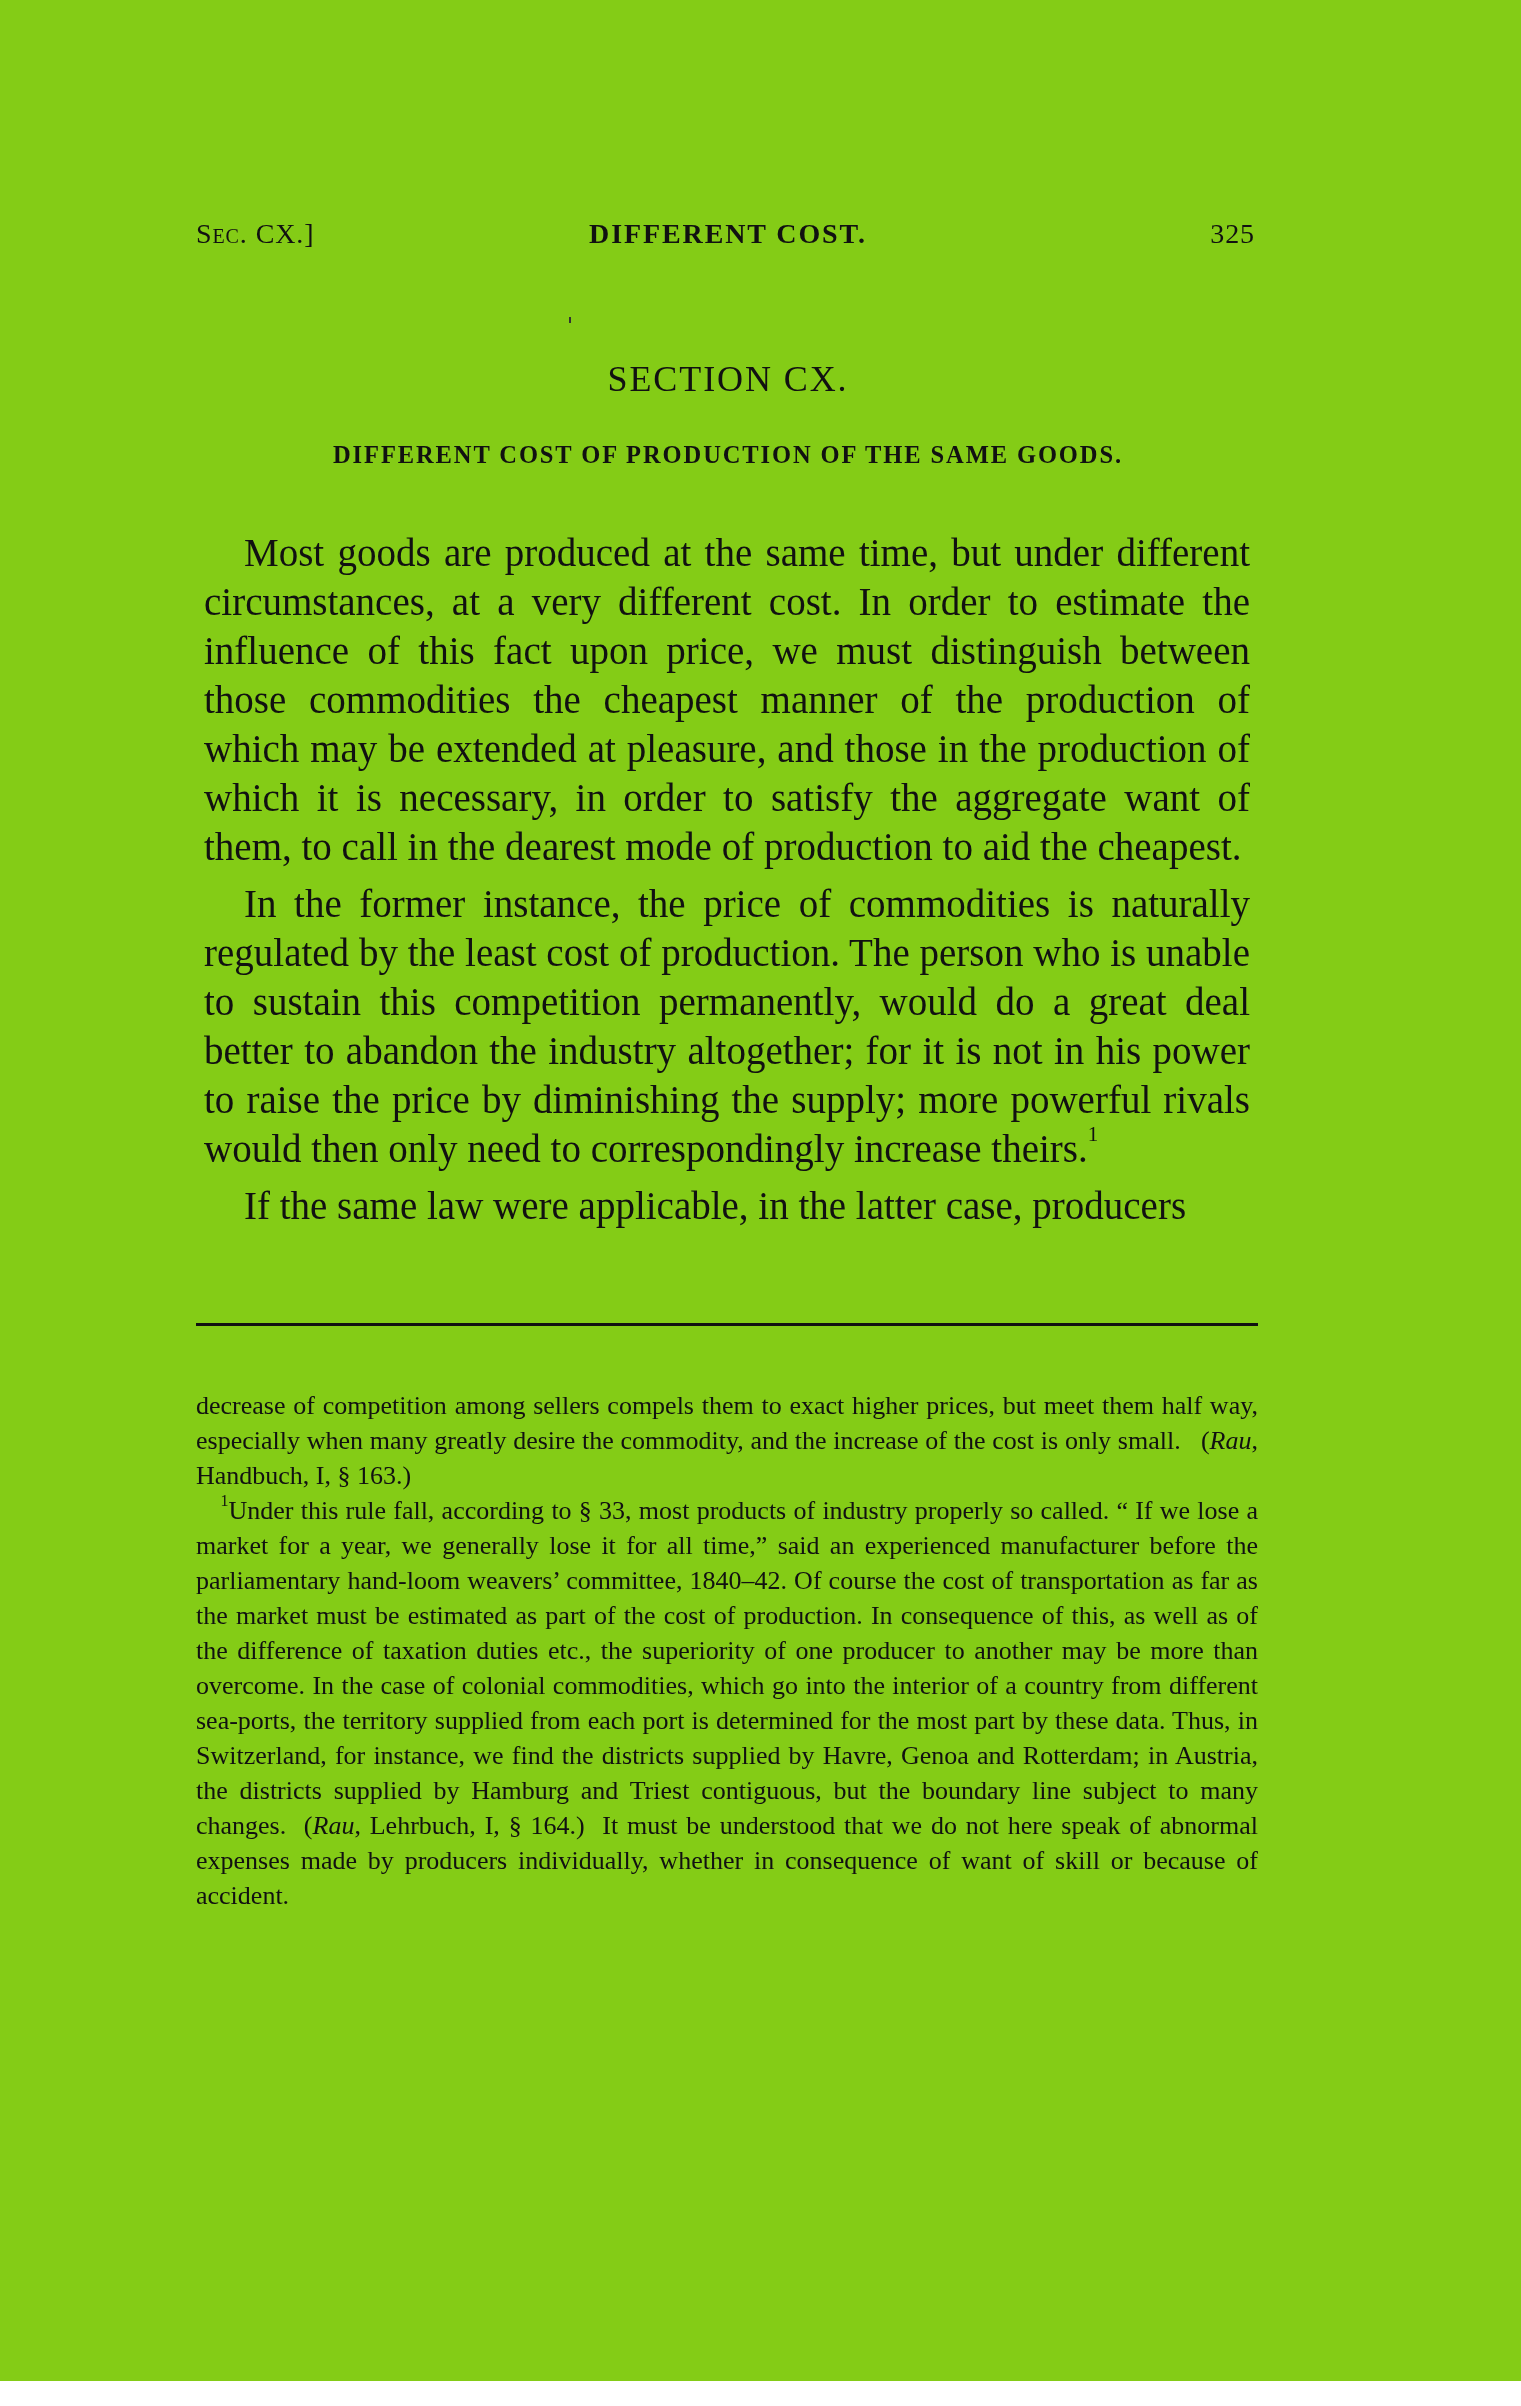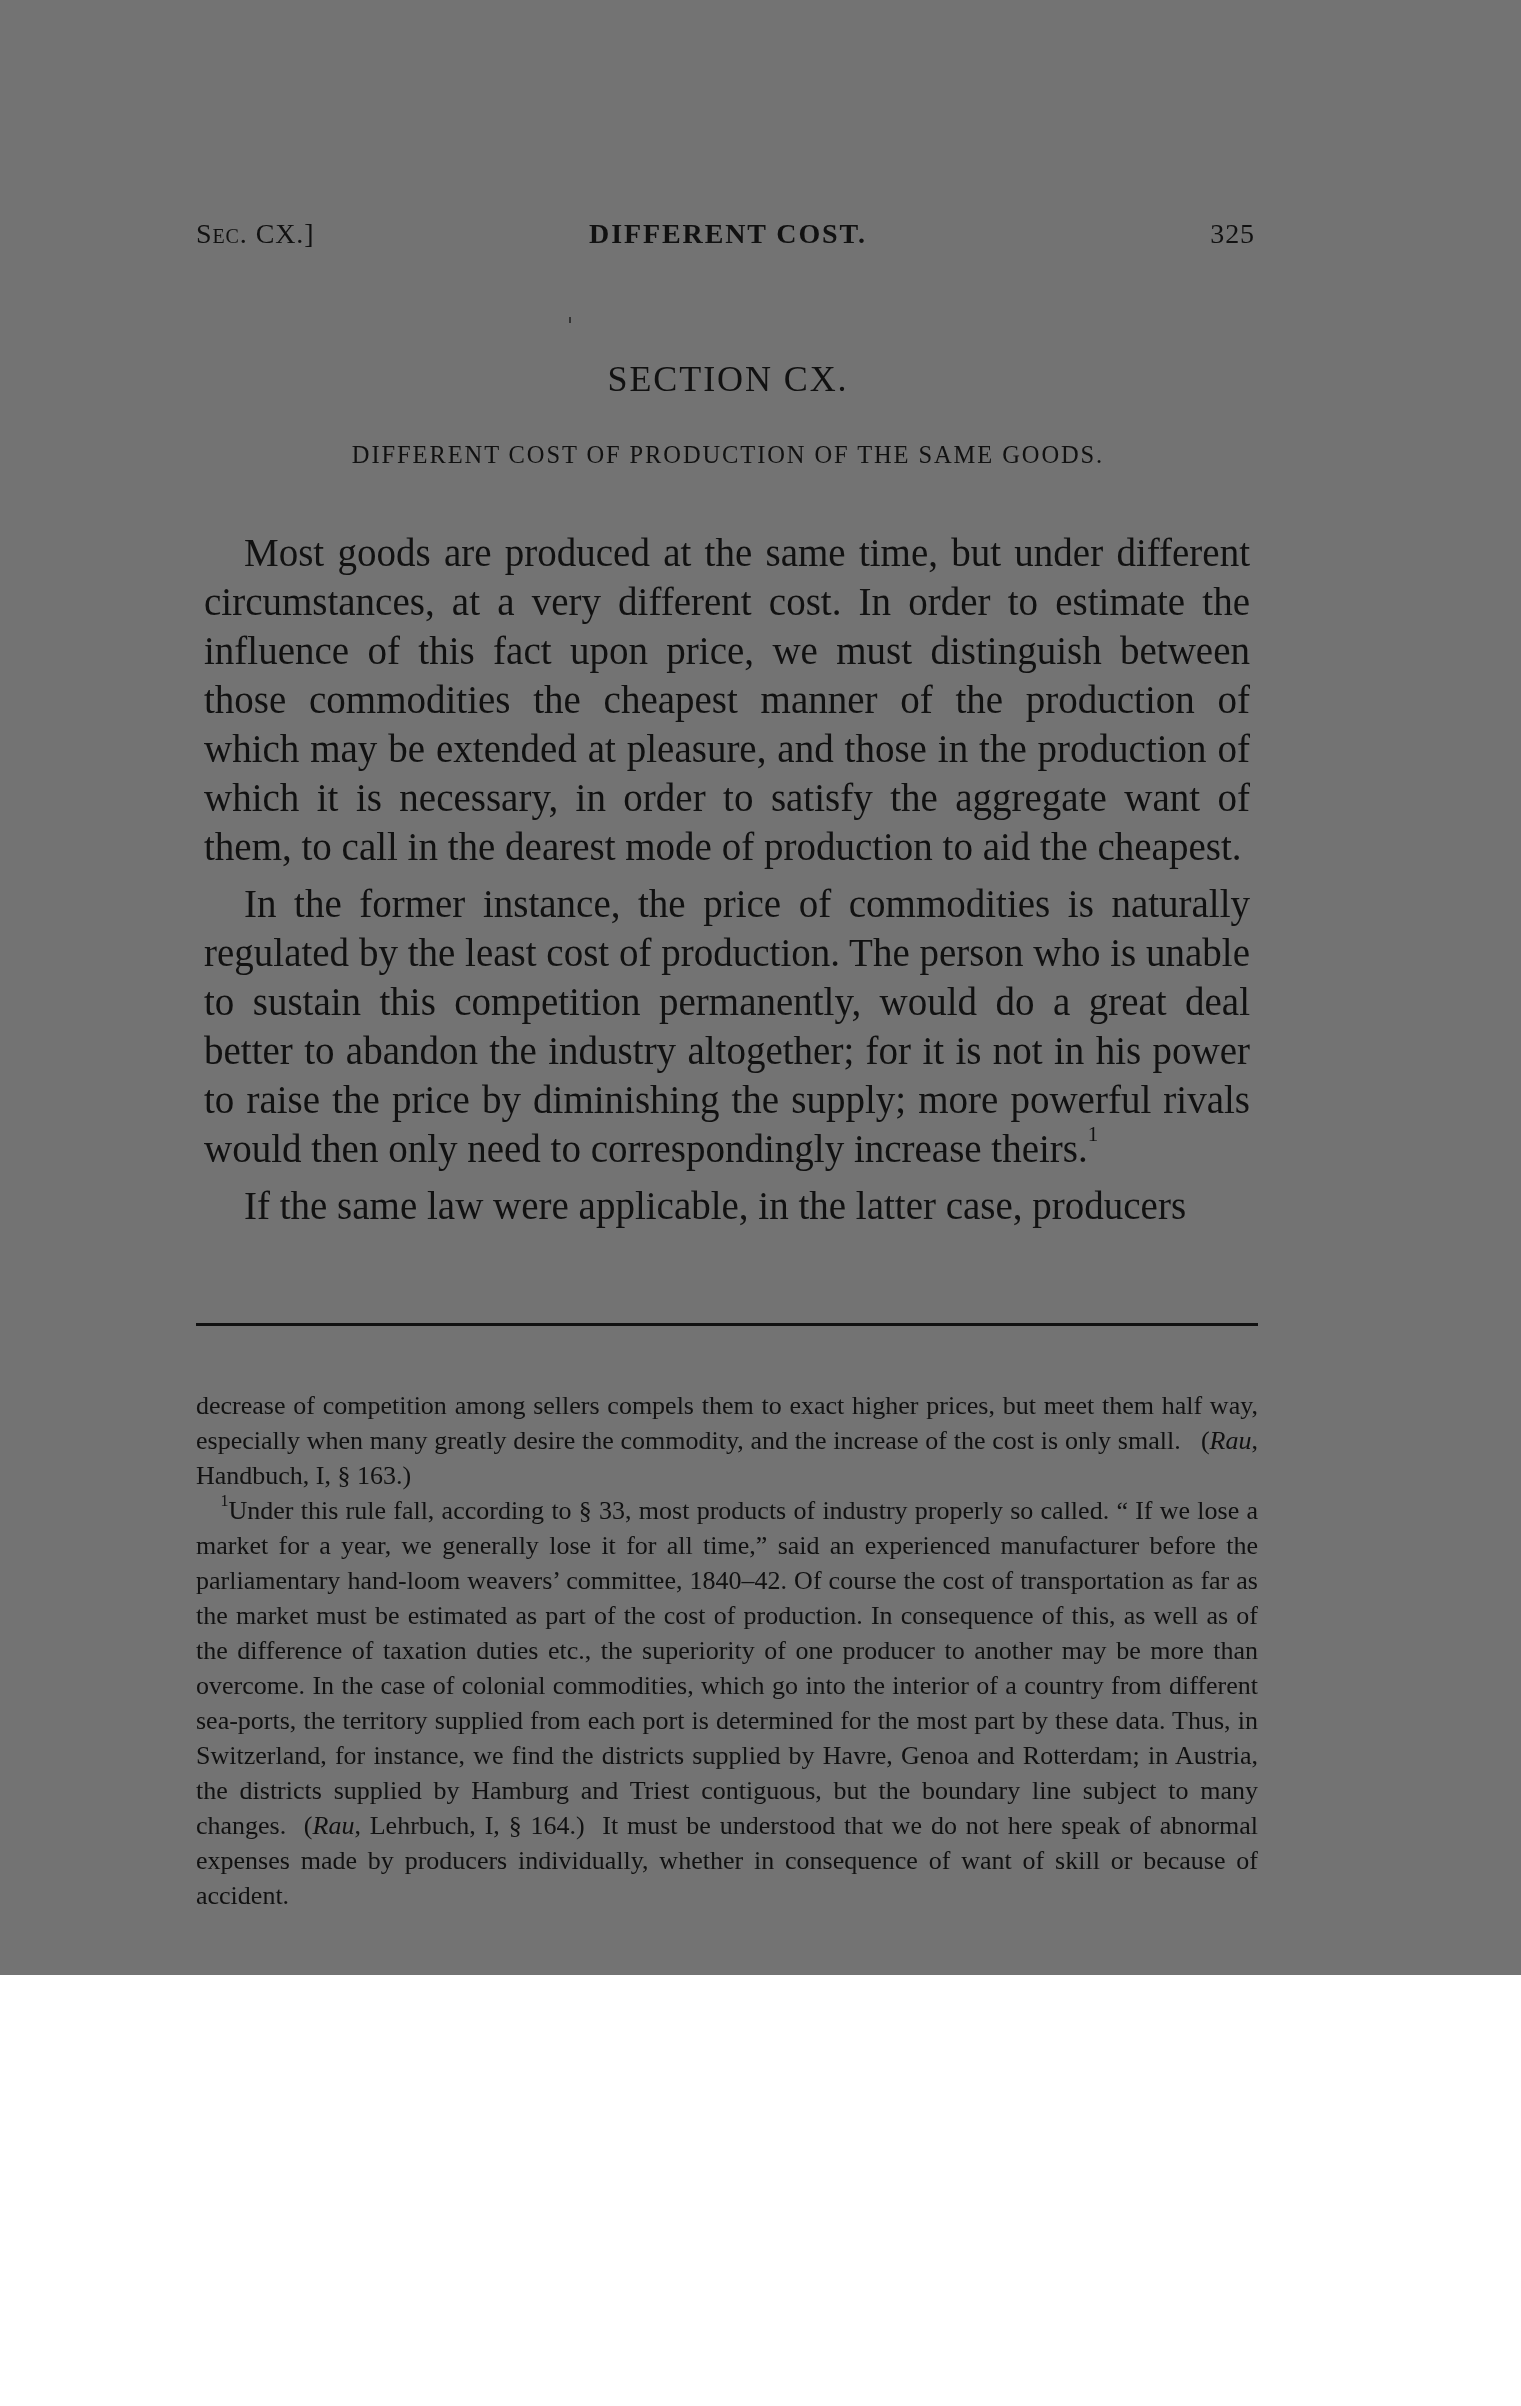--- a/index.html
+++ b/index.html
@@ -1,31 +1,31 @@
 <!DOCTYPE html>
 <html style="font-size:15px"><head>
 <meta charset="utf-8">
 <style>
   html, body { margin: 0; padding: 0; background: #ffffff; }
   body { width: 1522px; height: 2407px; position: relative; overflow: hidden;
          font-family: "Liberation Serif", "DejaVu Serif", serif; color: #111; }
-  .page { position: absolute; left: 0; top: 0; width: 1522px; height: 1975px; background: #737373; }
+  .page { position: absolute; left: 0; top: 0; width: 1522px; height: 2381px; background: #84cc16; }
 
   .running-head { position: absolute; top: 218px; left: 196px; width: 1064px; height: 38px;
                   font-size: 28px; letter-spacing: 0.9px; }
   .rh-left { position: absolute; left: 0; top: 0; font-variant: small-caps; }
   .rh-center { position: absolute; left: 0; right: 0; top: 0; text-align: center; letter-spacing: 1.9px; font-weight: bold; }
   .rh-right { position: absolute; right: 5px; top: 0; }
 
   .stray-mark { position: absolute; left: 569px; top: 317px; width: 1.9px; height: 5.6px; background: #333; }
 
   .section-title { position: absolute; top: 358px; left: 196px; width: 1064px; text-align: center;
                    font-size: 36px; letter-spacing: 1.9px; }
   .section-subtitle { position: absolute; top: 441px; left: 196px; width: 1064px; text-align: center;
-                      font-size: 24.5px; letter-spacing: 1.9px; }
+                      font-size: 24.5px; letter-spacing: 1.9px; font-weight: bold; }
 
   .body-text { position: absolute; top: 520px; left: 196px; width: 1062px; font-size: 39px;
                line-height: 49px; text-align: justify; }
   .body-text p { margin: 8px; text-indent: 40px; }
   .fnref { font-size: 21px; vertical-align: top; line-height: 1; }
 
   .footnote-rule { position: absolute; top: 1323px; left: 196px; width: 1062px; height: 2.8px; background: #111; }
 
   .footnotes { position: absolute; top: 1345px; left: 196px; width: 1062px; font-size: 26px;
                line-height: 35px; text-align: justify; margin-top: 43px; }

